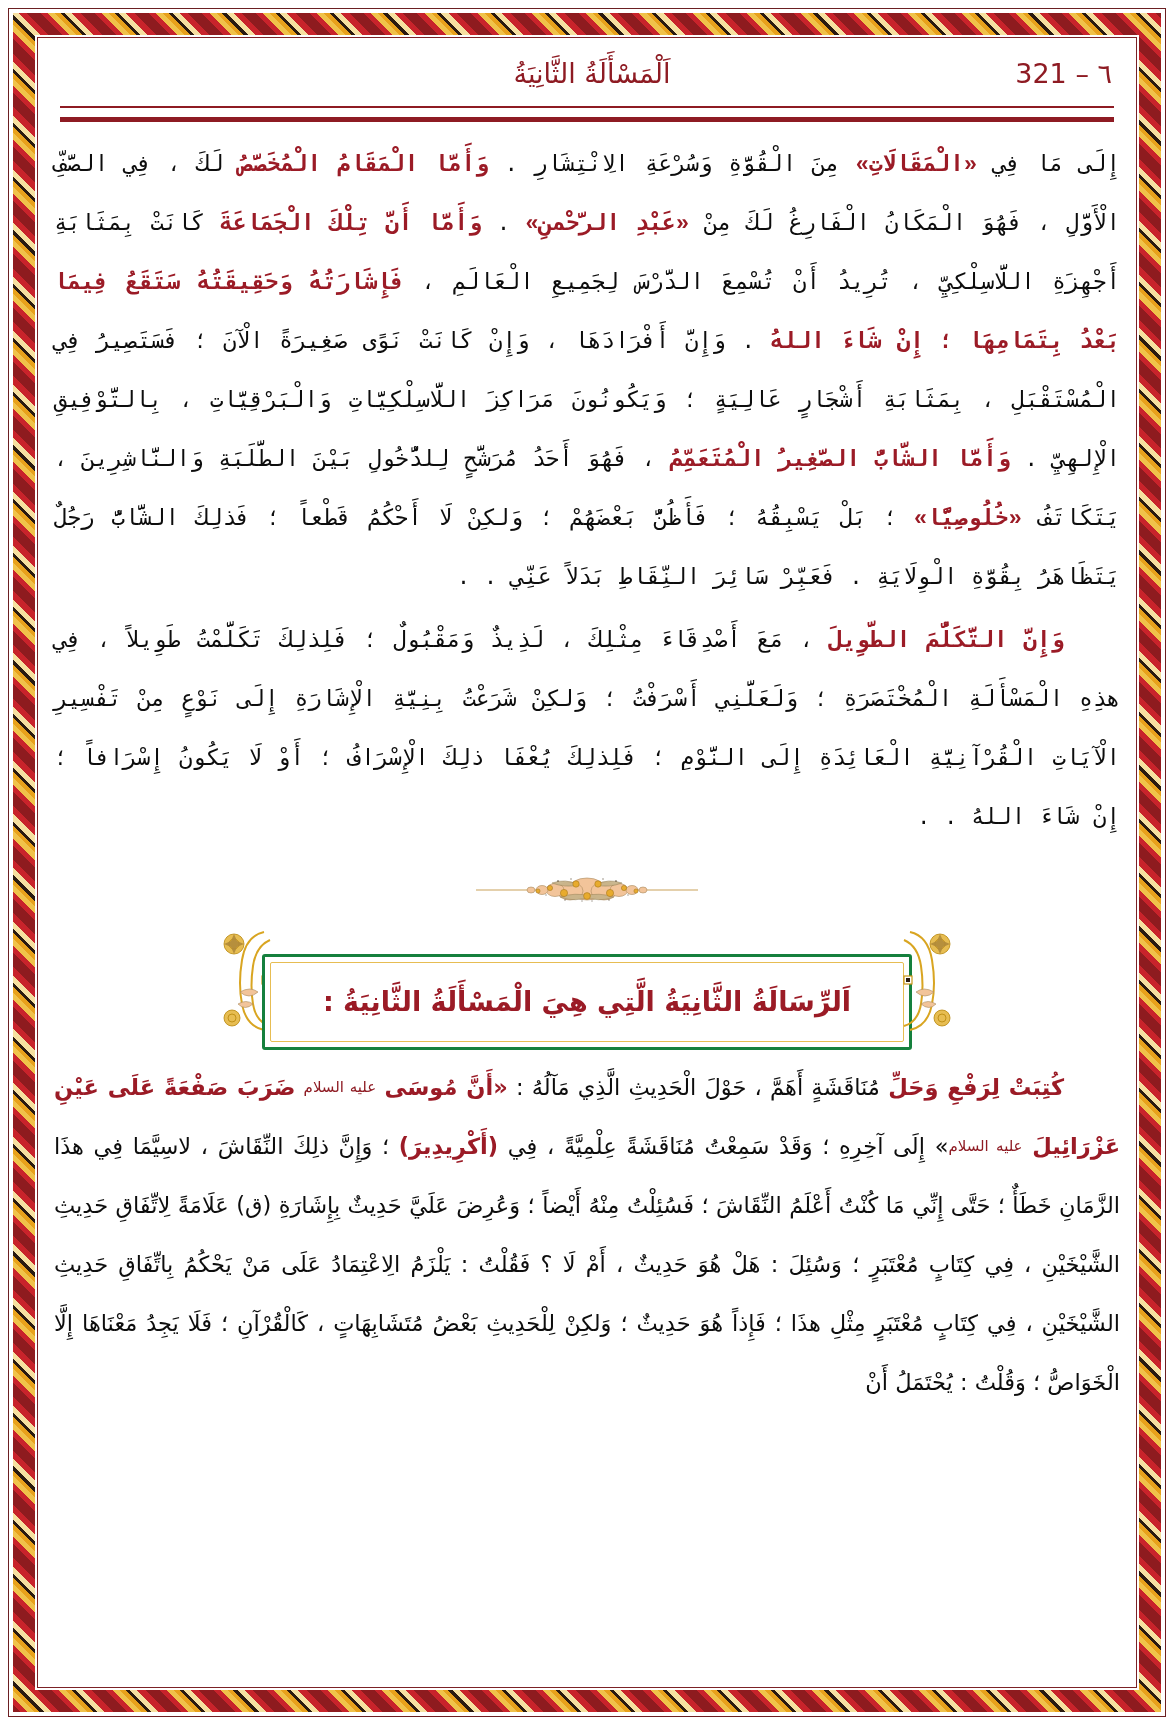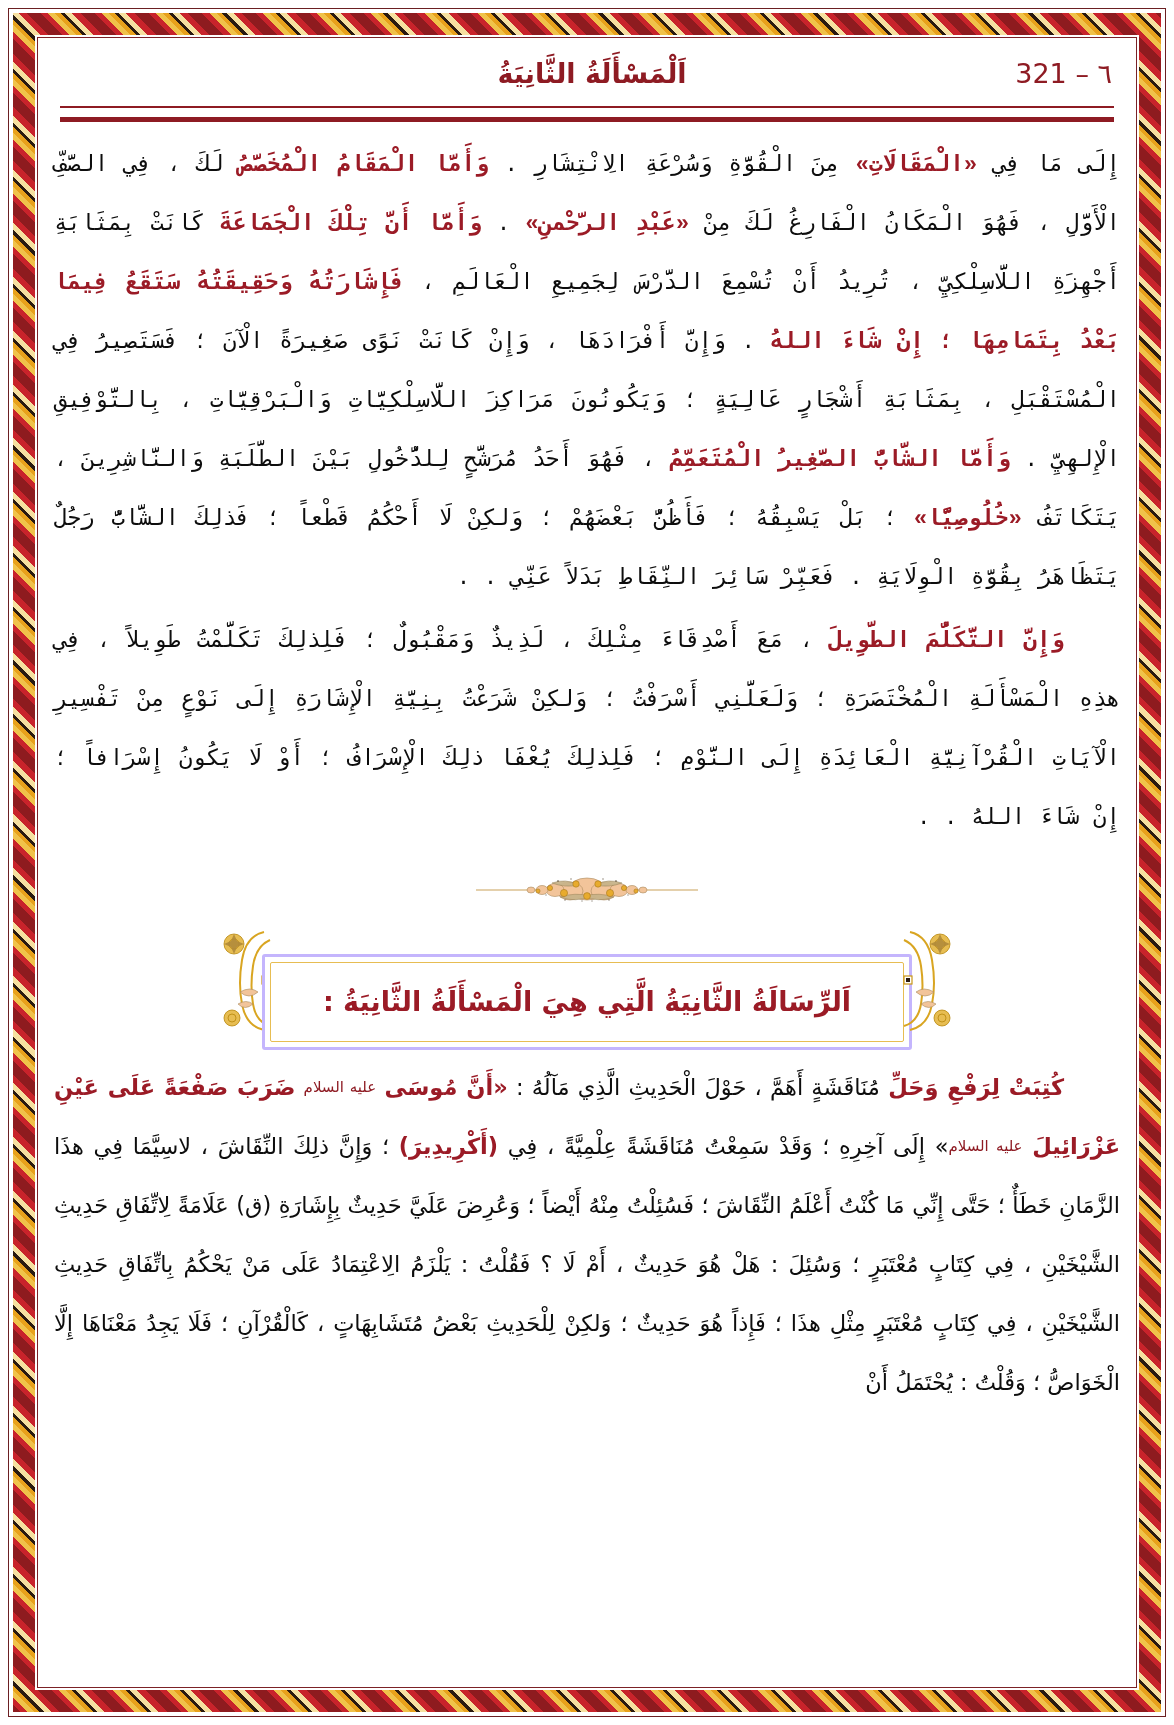--- a/index.html
+++ b/index.html
@@ -81,21 +81,21 @@
   }
   .header-title {
     position: absolute;
     left: 10px;
     right: 0;
     top: 6px;
     text-align: center;
     color: #8e1b23;
     font-size: 27px;
     font-family: "DejaVu Sans", sans-serif;
-    font-weight: bold;
+    font-weight: normal;
     line-height: 1.5;
     white-space: nowrap;
   }
   .header-pageno {
     position: absolute;
     right: 8px;
     top: 10px;
     color: #8e1b23;
     font-size: 27px;
     letter-spacing: 1px;
@@ -164,21 +164,21 @@
     align-items: center;
     justify-content: center;
     position: relative;
     height: 118px;
   }
   .title-box {
     position: relative;
     width: 650px;
     height: 96px;
     box-sizing: border-box;
-    border: 3px solid #c4b5fd;
+    border: 3px solid #15803d;
     border-radius: 3px;
     background: #ffffff;
     display: flex;
     align-items: center;
     justify-content: center;
     margin-top: 42px;
   }
   .title-box::before {
     content: "";
     position: absolute;

